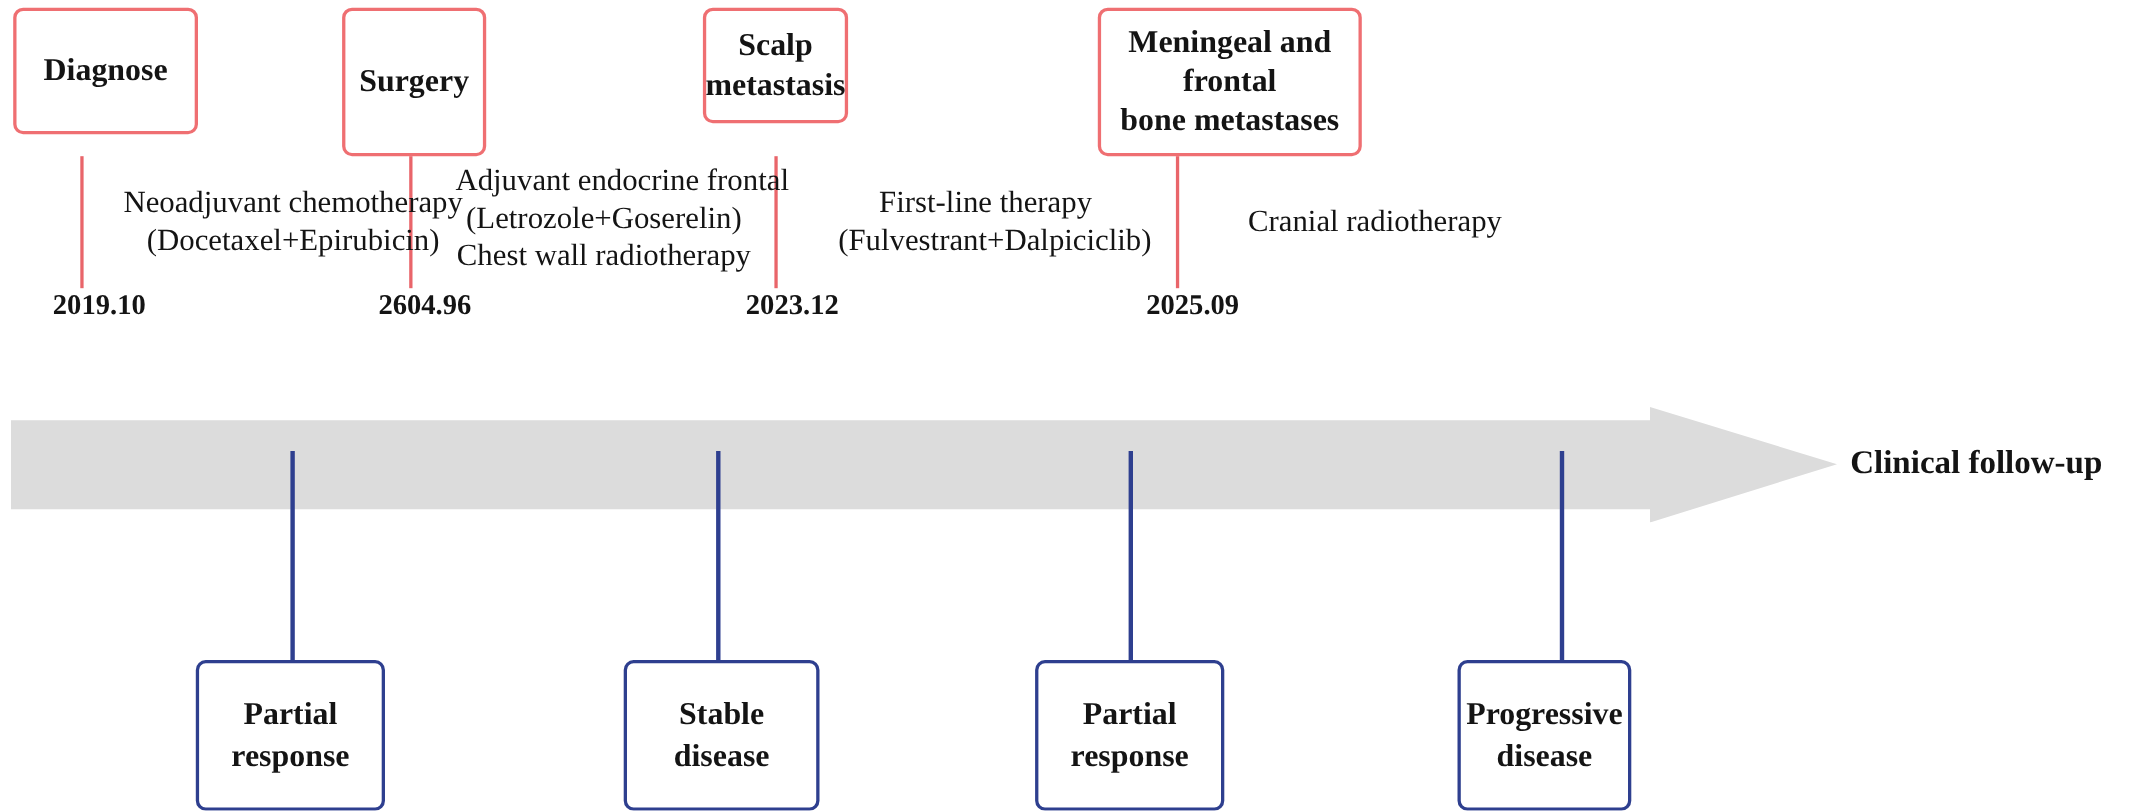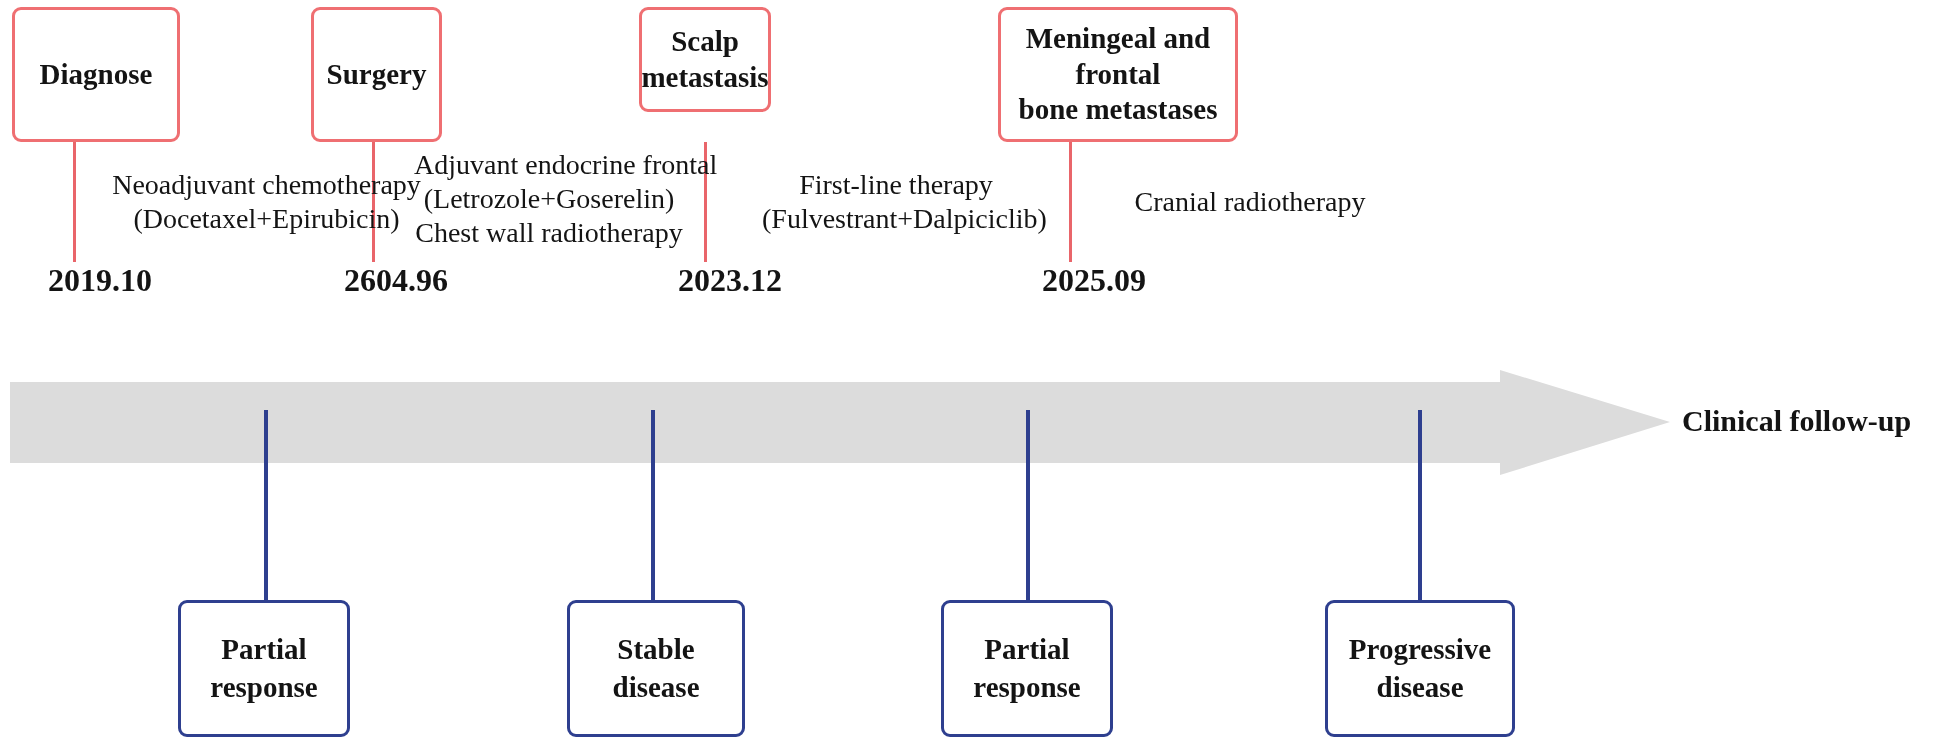--- a/index.html
+++ b/index.html
@@ -76,21 +76,21 @@
     line-height: 1.22;
     color: #141414;
     font-weight: normal;
     white-space: nowrap;
   }
   .therapy-label span { display: block; }
 
   
   .date-label {
     position: absolute;
-    font-size: 32px;
+    font-size: 26px;
     font-weight: bold;
     color: #141414;
     white-space: nowrap;
   }
 
   
   #timeline-arrow {
     position: absolute;
     left: 10px;
     top: 370px;
@@ -105,21 +105,21 @@
     font-weight: bold;
     color: #141414;
     white-space: nowrap;
   }
 </style>
 </head>
 <body>
 
 <div id="canvas">
 
-  <div class="event-box" style="left:12px; top:7px; width:168px; height:135px;">
+  <div class="event-box" style="left:12px; top:7px; width:168px; height:115px;">
     <div>
       <span>Diagnose</span>
 
     </div>
   </div>
 
   <div class="event-box" style="left:311px; top:7px; width:131px; height:135px;">
     <div>
       <span>Surgery</span>
 
@@ -198,20 +198,20 @@
     </div>
   </div>
 
   <div class="outcome-box" style="left:941px; top:600px; width:172px; height:137px;">
     <div>
       <span>Partial</span>
       <span>response</span>
     </div>
   </div>
 
-  <div class="outcome-box" style="left:1325px; top:600px; width:190px; height:137px;">
+  <div class="outcome-box" style="left:1325px; top:600px; width:158px; height:137px;">
     <div>
       <span>Progressive</span>
       <span>disease</span>
     </div>
   </div>
 
 </div>
 
 </body></html>

